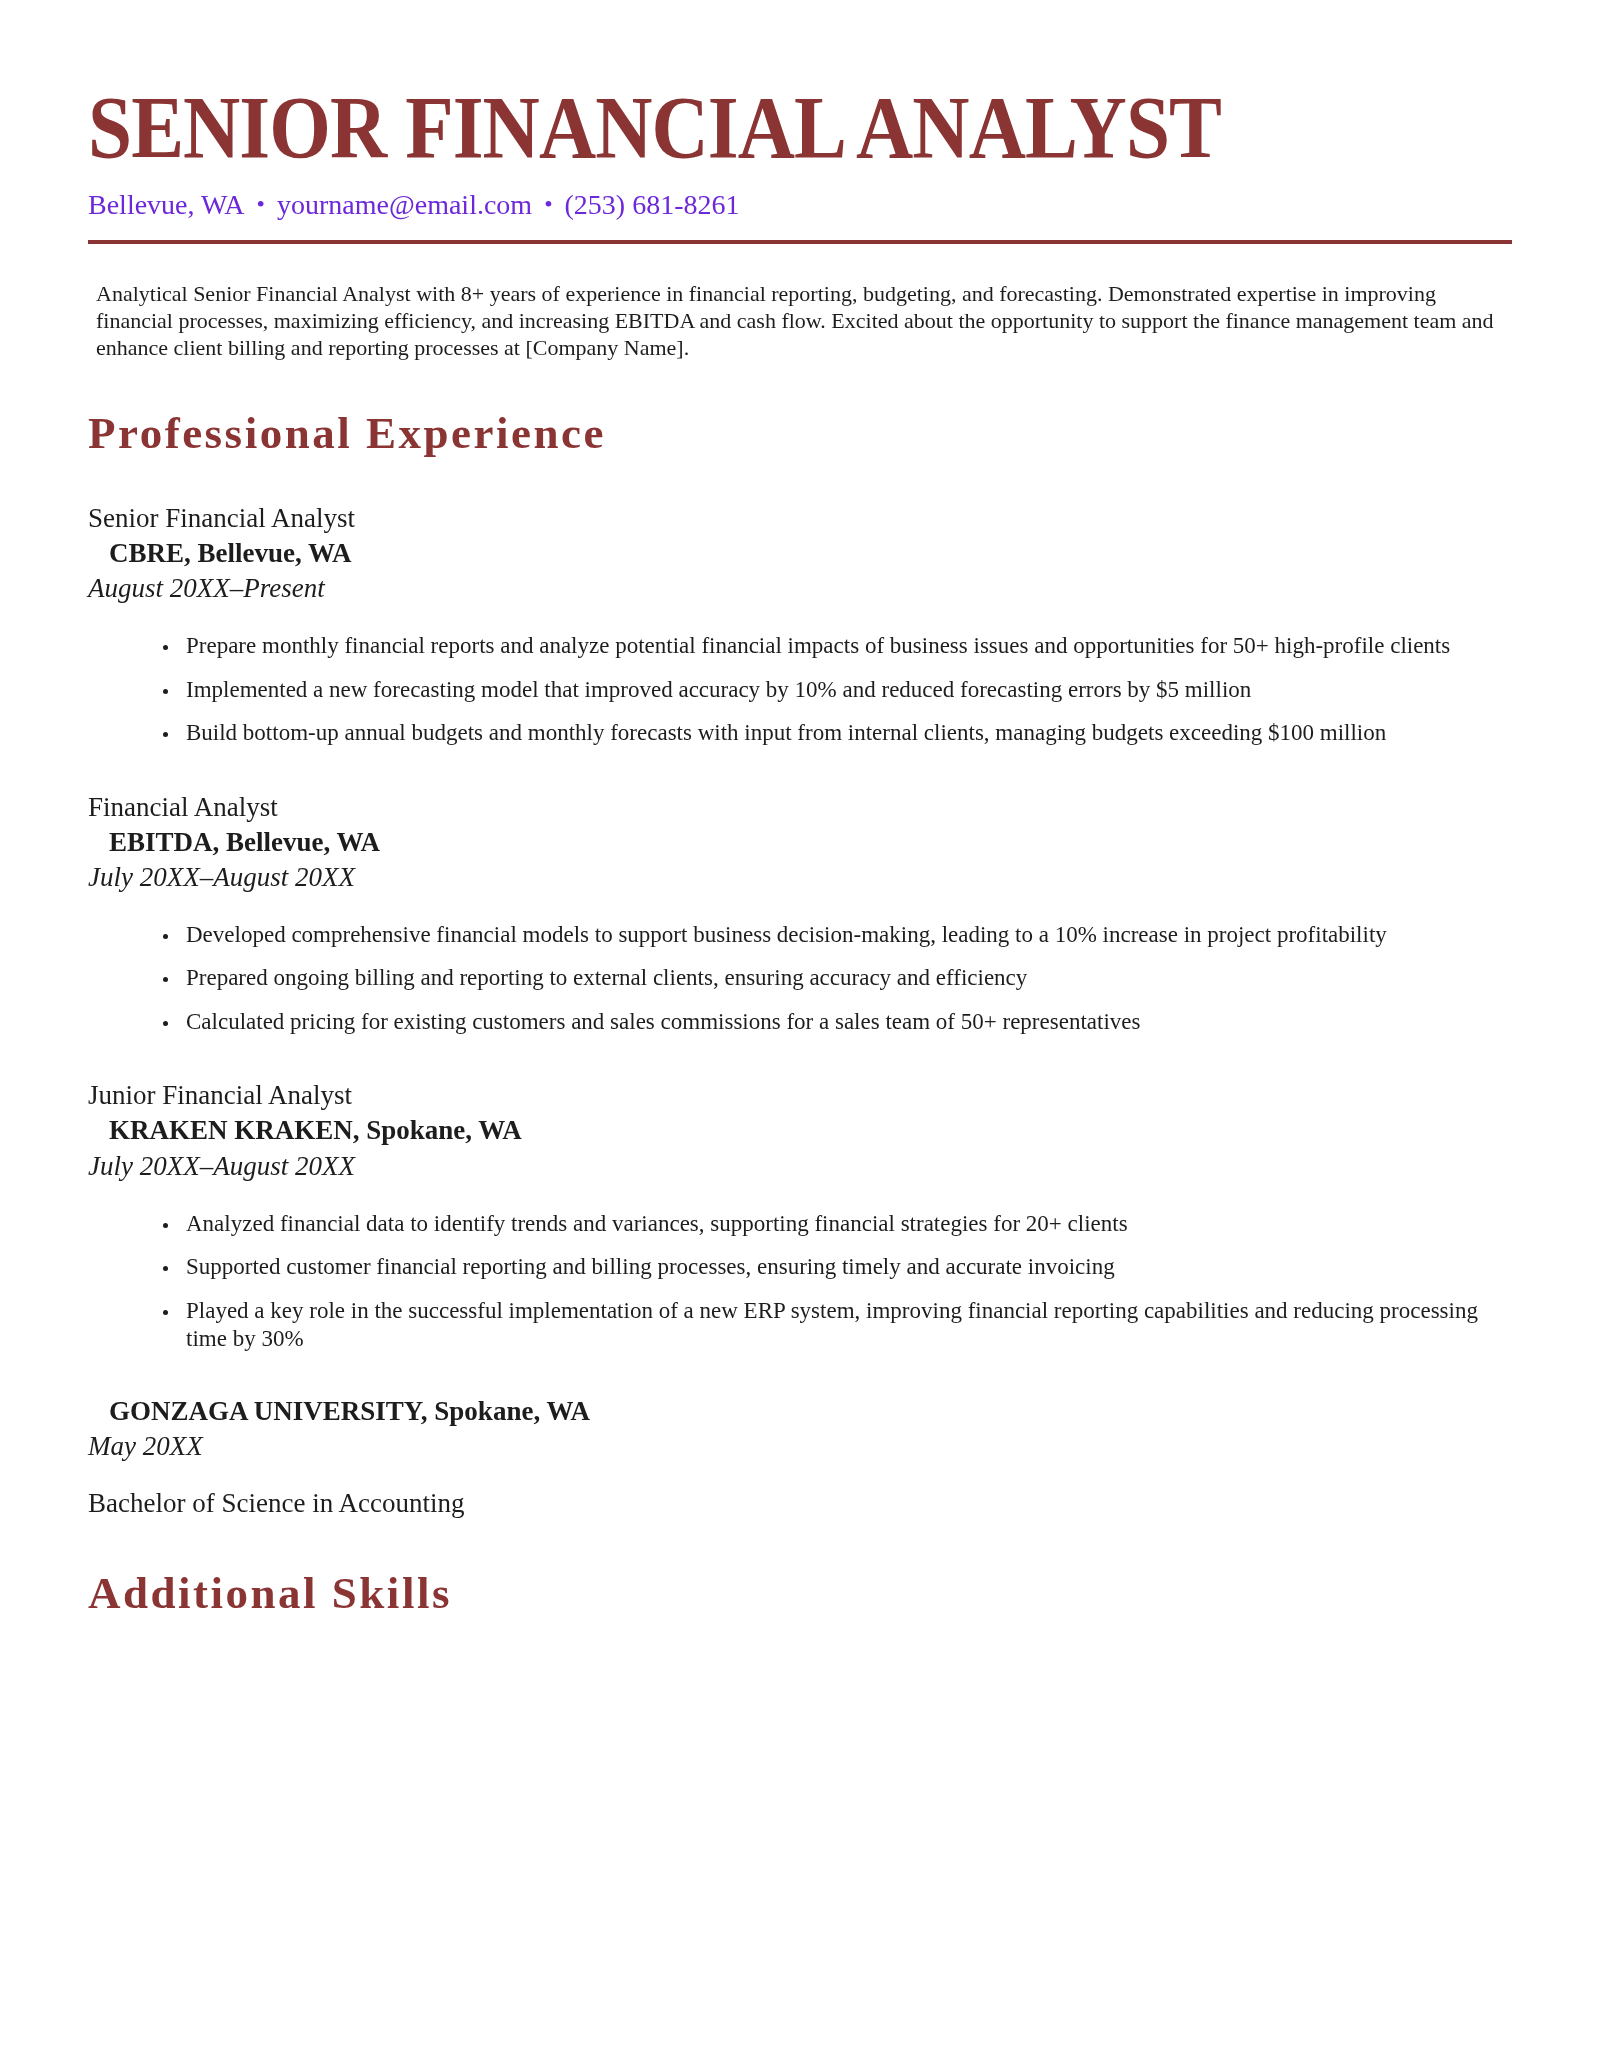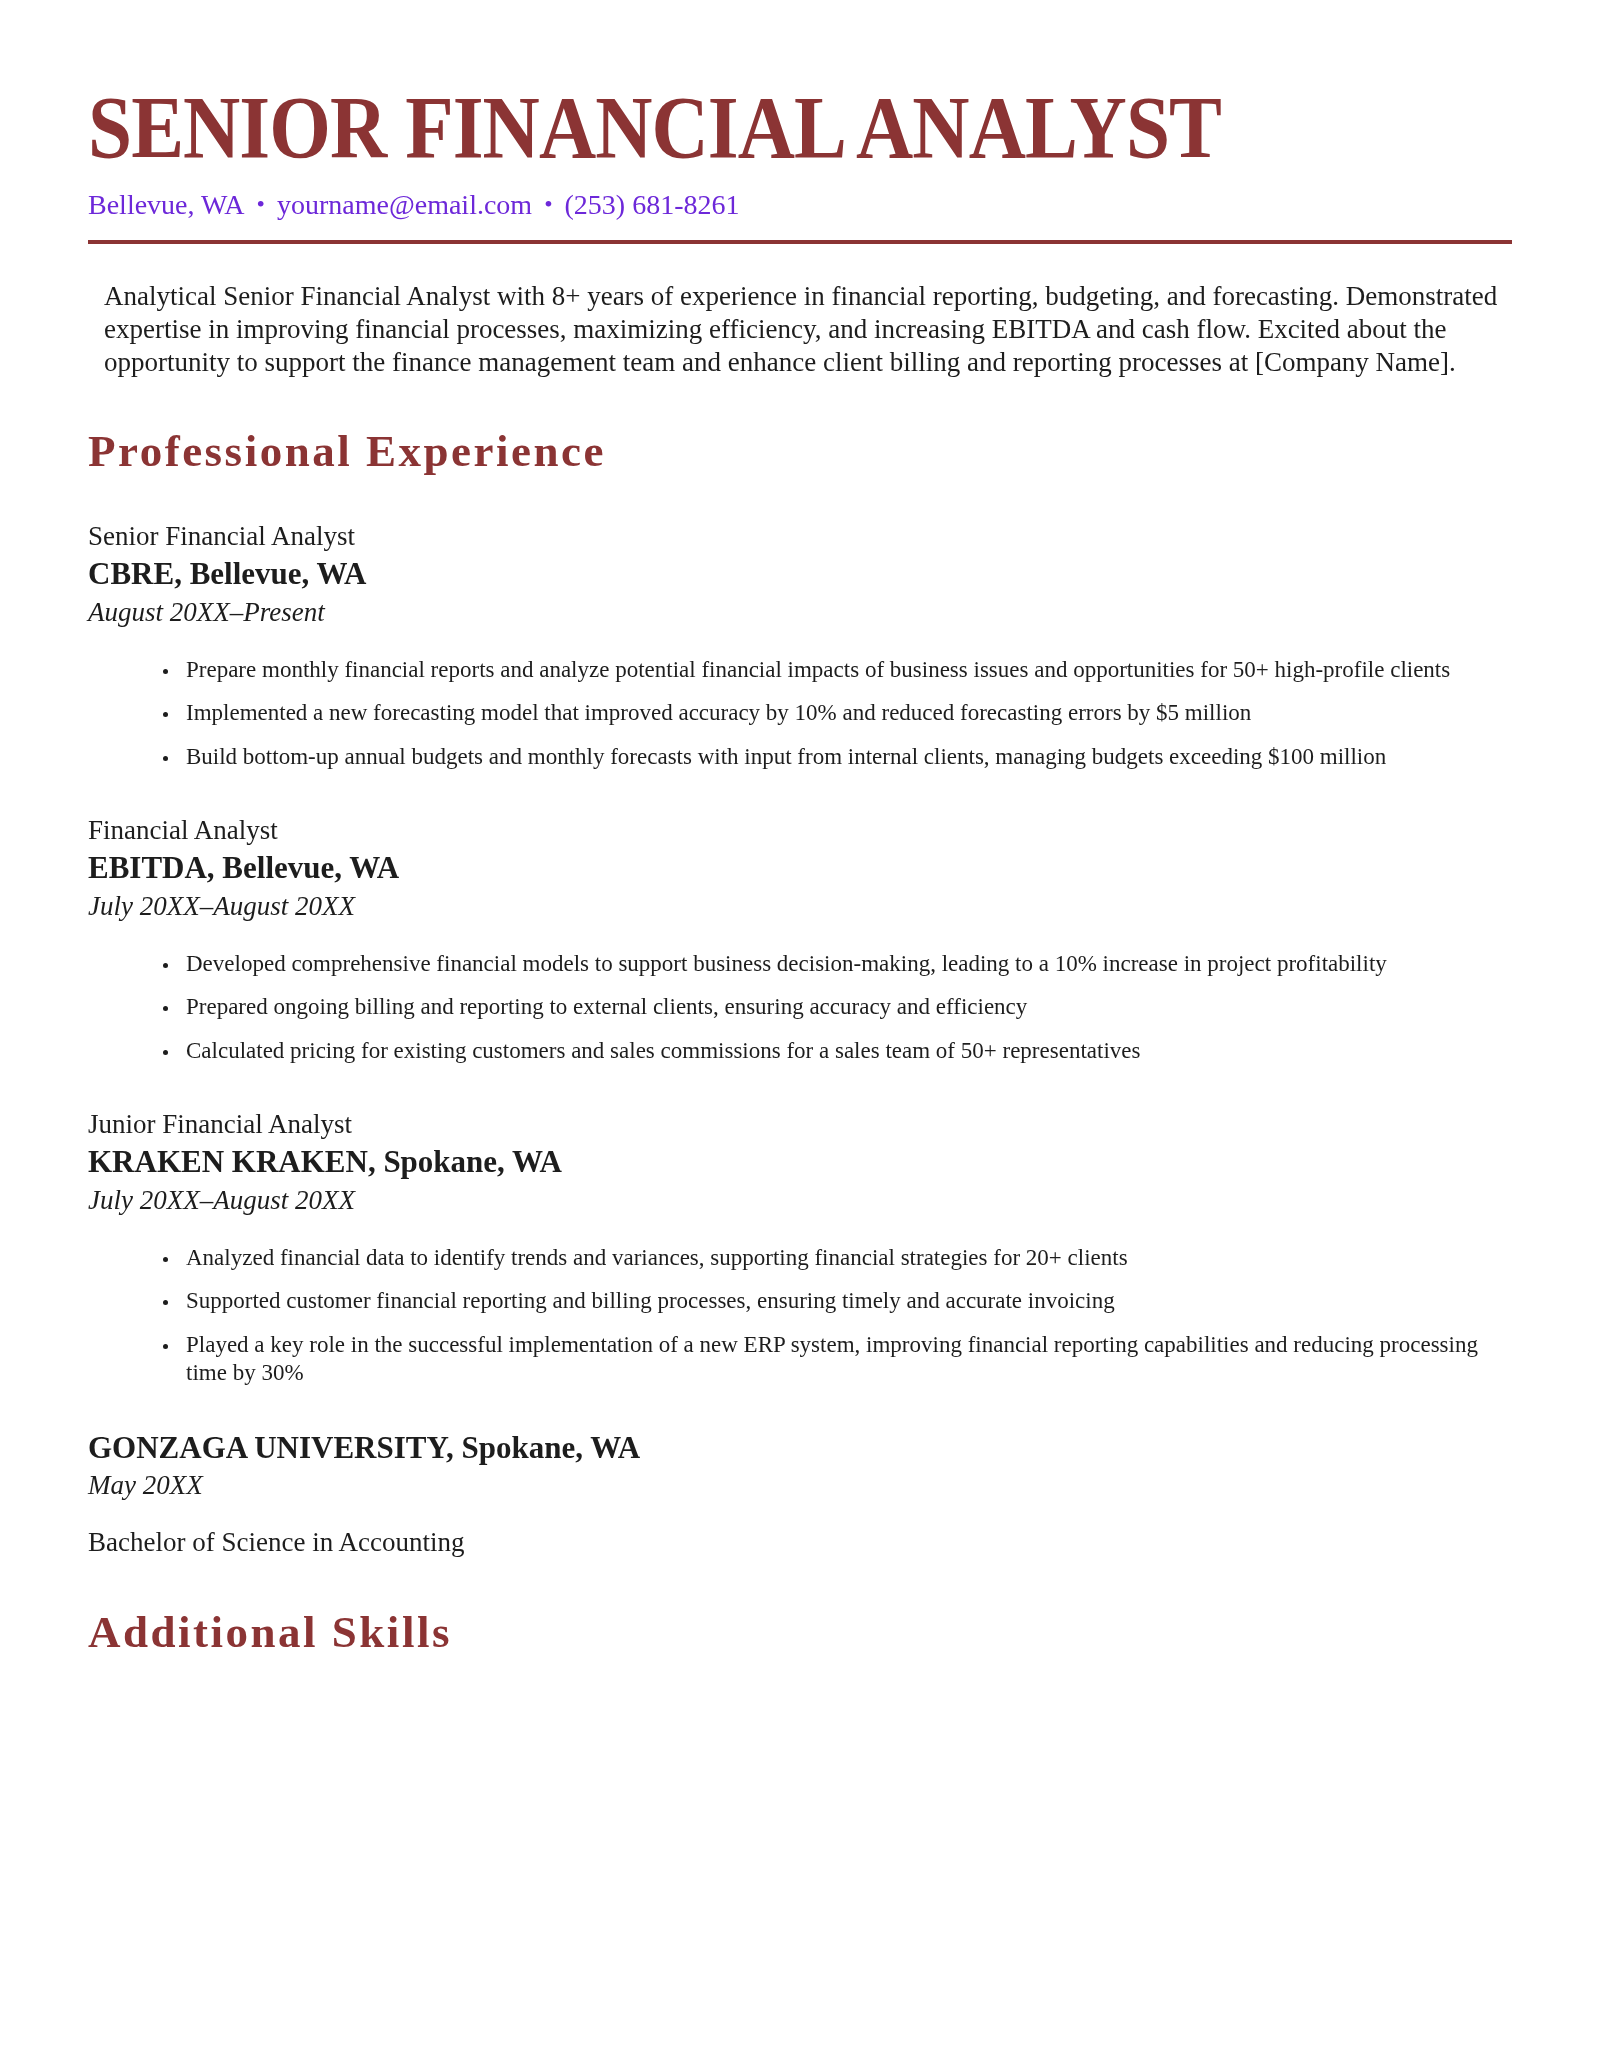--- a/index.html
+++ b/index.html
@@ -42,34 +42,34 @@
     font-size: 24px;
     vertical-align: 2px;
   }
   .rule {
     margin-top: 18px;
     height: 4px;
     background: var(--accent);
   }
   
   .summary {
-    margin: 36px 0 0 16px;
-    font-size: 27px;
+    margin: 36px 0 0 8px;
+    font-size: 22px;
     line-height: 1.23;
   }
   h2.section-heading {
     margin: 46px 0 0 0;
     font-size: 45px;
     font-weight: bold;
     color: var(--accent);
     letter-spacing: 2.5px;
   }
   .job { margin-top: 42px; }
   .job-title  { font-size: 27px; line-height: 1.3; }
-  .job-company{ font-size: 31px; line-height: 1.3; font-weight: bold; }
+  .job-company{ font-size: 27px; line-height: 1.3; font-weight: bold; margin-left: 21px; }
   .job-dates  { font-size: 27px; line-height: 1.3; font-style: italic; }
   ul.bullets {
     margin: 26px 0 0 0;
     padding: 0 0 0 92px;
   }
   ul.bullets li {
     font-size: 23px;
     line-height: 1.24;
     margin-bottom: 15px;
     padding-left: 6px;

